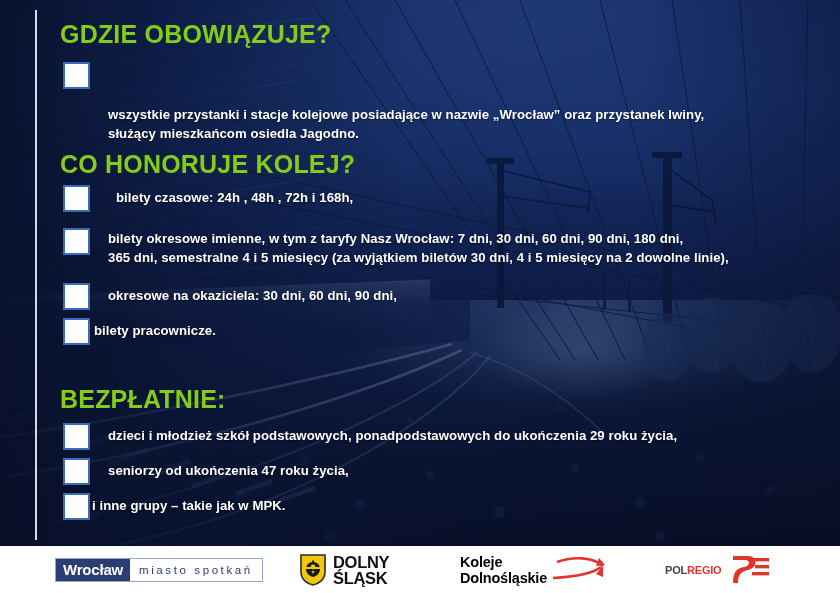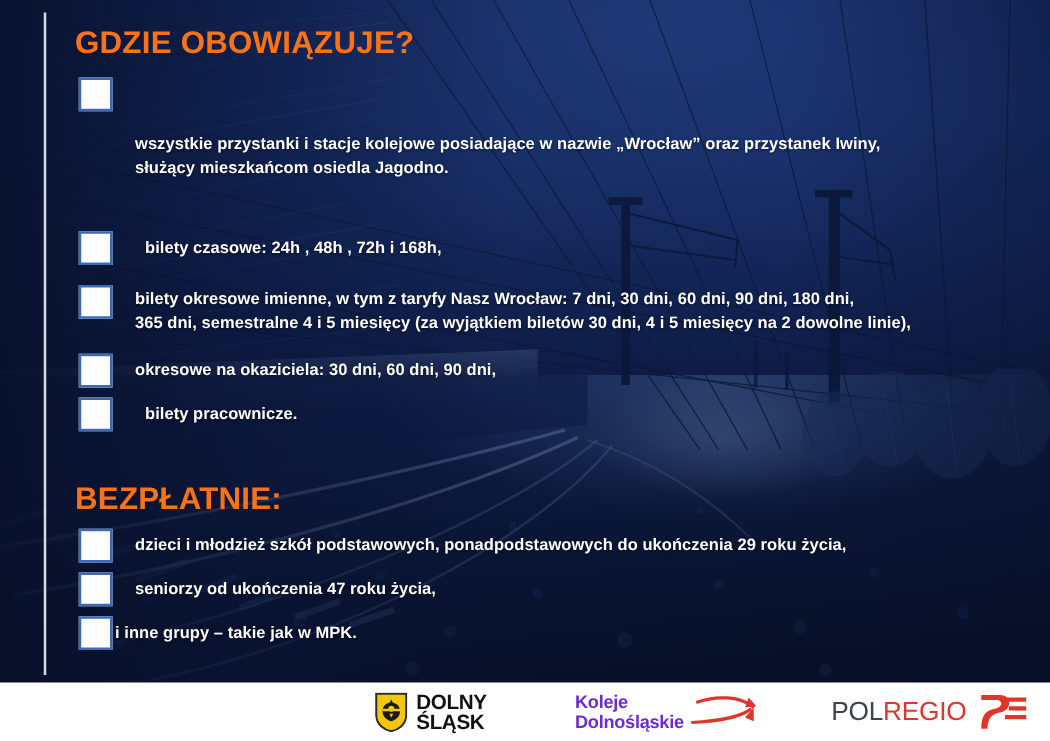--- a/index.html
+++ b/index.html
@@ -52,21 +52,21 @@
   .left-rule {
     position: absolute; left: 35px; top: 10px; width: 2px; height: 530px;
     background: #e8edf6; opacity: .92;
   }
 
   
   .content { position: absolute; left: 0; top: 0; width: 840px; height: 546px; }
 
   .section-head {
     position: absolute;
-    font-size: 25px; font-weight: 700; color: #f97316;
+    font-size: 25px; font-weight: 700; color: #84cc16;
     letter-spacing: .2px; white-space: nowrap;
     font-family: "Liberation Sans", sans-serif;
   }
   .section-head .hl {
     position: absolute; left: -3px; bottom: 1px; height: 9px;
     background: #3f6fc4; z-index: -1;
   }
   .section-head span.txt { position: relative; z-index: 2; }
 
   .bullet { position: absolute; }
@@ -106,27 +106,27 @@
   .ds { left: 300px; }
   .ds-text {
     color: #111111; font-size: 16.5px; font-weight: 700; line-height: 16px;
     margin-left: 7px; letter-spacing: -.3px;
     font-family: "Liberation Sans", sans-serif;
   }
 
   
   .kd { left: 460px; }
   .kd-text {
-    color: #6d28d9; font-size: 14.5px; font-weight: 700; line-height: 16px;
+    color: #000000; font-size: 14.5px; font-weight: 700; line-height: 16px;
     letter-spacing: -.2px; font-family: "Liberation Sans", sans-serif;
   }
 
   
   .pr { left: 665px; }
-  .pr-text { font-size: 21px; font-weight: 400; letter-spacing: -.2px; }
+  .pr-text { font-size: 11px; font-weight: 700; letter-spacing: -.2px; }
   .pr-pol { color: #3c4450; }
   .pr-regio { color: #e0352b; }
 </style>
 </head>
 <body>
 
 <div class="poster">
 
   <div class="bg">
     <div class="bg-sky"></div>
@@ -297,40 +297,44 @@
       <span class="hl" style="width:270px;"></span>
       <span class="txt">GDZIE OBOWIĄZUJE?</span>
     </div>
 
     <div class="bullet">
       <div class="chk" style="left:63px; top:62px;"></div>
       <div class="btext" style="left:108px; top:63px; width:705px; white-space:pre-line;margin-top:42px;">wszystkie przystanki i stacje kolejowe posiadające w nazwie „Wrocław” oraz przystanek Iwiny,
 służący mieszkańcom osiedla Jagodno.</div>
     </div>
 
+    <div class="section-head" style="left:60px; top:150px;">
+      <span class="hl" style="width:282px;"></span>
+      <span class="txt">CO HONORUJE KOLEJ?</span>
+    </div>
 
     <div class="bullet">
       <div class="chk" style="left:63px; top:185px;"></div>
       <div class="btext" style="left:116px; top:188px; width:705px; white-space:pre-line;">bilety czasowe: 24h , 48h , 72h i 168h,</div>
     </div>
 
     <div class="bullet">
       <div class="chk" style="left:63px; top:228px;"></div>
       <div class="btext" style="left:108px; top:229px; width:712px; white-space:pre-line;">bilety okresowe imienne, w tym z taryfy Nasz Wrocław: 7 dni, 30 dni, 60 dni, 90 dni, 180 dni,
 365 dni, semestralne 4 i 5 miesięcy (za wyjątkiem biletów 30 dni, 4 i 5 miesięcy na 2 dowolne linie),</div>
     </div>
 
     <div class="bullet">
       <div class="chk" style="left:63px; top:283px;"></div>
       <div class="btext" style="left:108px; top:286px; width:705px; white-space:pre-line;">okresowe na okaziciela: 30 dni, 60 dni, 90 dni,</div>
     </div>
 
     <div class="bullet">
       <div class="chk" style="left:63px; top:318px;"></div>
-      <div class="btext" style="left:116px; top:321px; width:705px; white-space:pre-line;">bilety pracownicze.</div>
+      <div class="btext" style="left:94px; top:321px; width:705px; white-space:pre-line;">bilety pracownicze.</div>
     </div>
 
     <div class="section-head" style="left:60px; top:385px;">
       <span class="hl" style="width:172px;"></span>
       <span class="txt">BEZPŁATNIE:</span>
     </div>
 
     <div class="bullet">
       <div class="chk" style="left:63px; top:423px;"></div>
       <div class="btext" style="left:108px; top:426px; width:705px; white-space:pre-line;">dzieci i młodzież szkół podstawowych, ponadpodstawowych do ukończenia 29 roku życia,</div>
@@ -342,20 +346,26 @@
     </div>
 
     <div class="bullet">
       <div class="chk" style="left:63px; top:493px;"></div>
       <div class="btext" style="left:92px; top:496px; width:705px; white-space:pre-line;">i inne grupy – takie jak w MPK.</div>
     </div>
   </div>
 
   <div class="footer">
 
+    <div class="logo wro">
+      <div class="wro-box">
+        <div class="wro-left">Wrocław</div>
+        <div class="wro-right">miasto spotkań</div>
+      </div>
+    </div>
 
     <div class="logo ds">
       <svg width="26" height="32" viewBox="0 0 26 32">
         <path d="M1 1 H25 V18 C25 26, 18 30, 13 31 C8 30, 1 26, 1 18 Z" fill="#f2c80f" stroke="#2b2b2b" stroke-width="1.6"></path>
         <path d="M13 8 C9 8, 6 11, 6 15 C6 19, 9 22, 13 23 C17 22, 20 19, 20 15 C20 11, 17 8, 13 8 Z" fill="#1a1a1a"></path>
         <path d="M6 14 H20" stroke="#f2c80f" stroke-width="2"></path>
         <circle cx="13" cy="13" r="2.4" fill="#f2c80f"></circle>
         <path d="M11.4 17 L14.6 17 L13 20 Z" fill="#f2c80f"></path>
         <path d="M13 5.6 L11.6 8.4 L14.4 8.4 Z" fill="#1a1a1a"></path>
       </svg>

